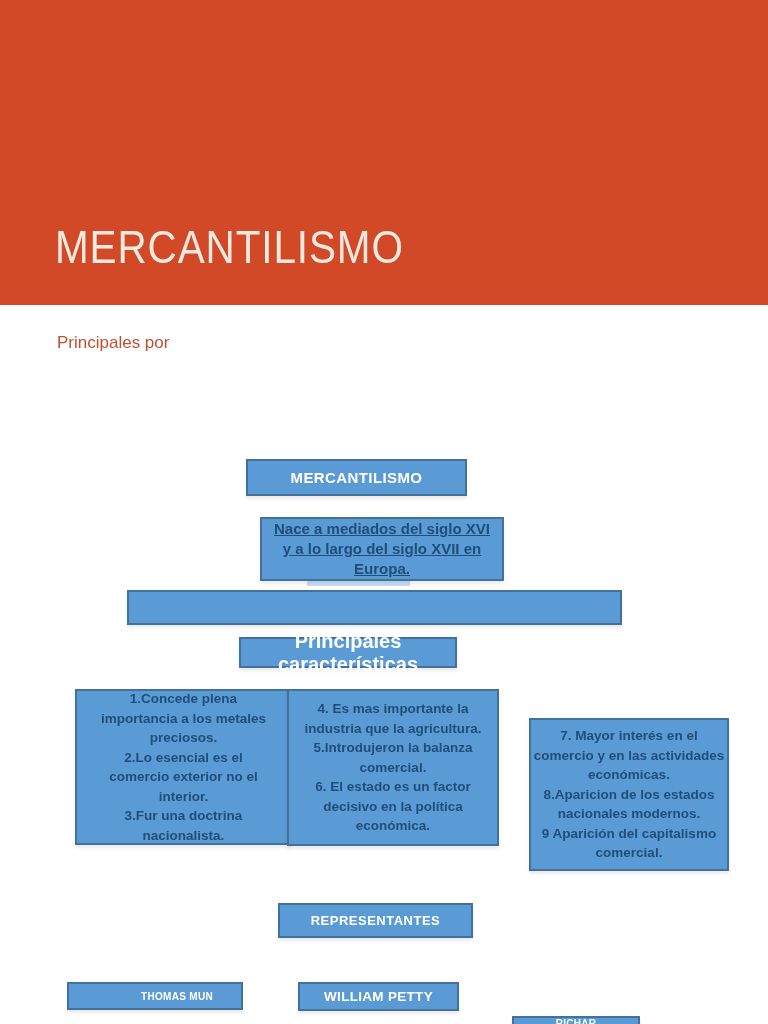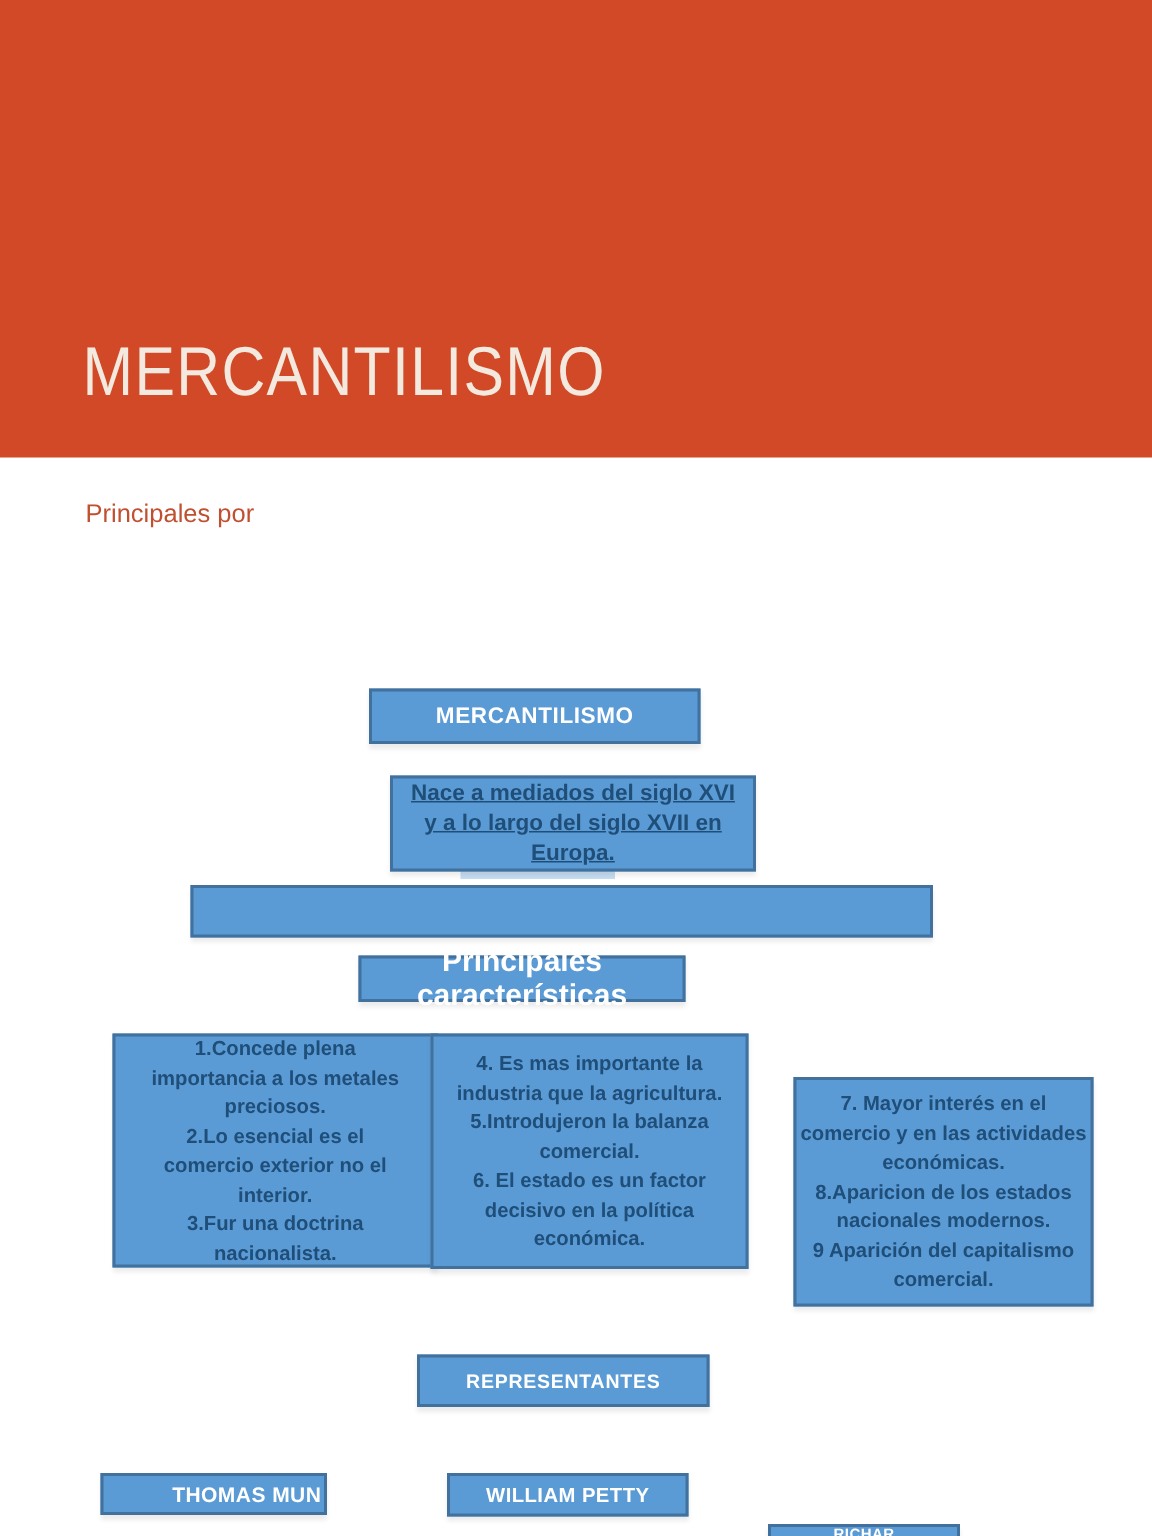--- a/index.html
+++ b/index.html
@@ -58,21 +58,21 @@
     position:absolute;left:307px;top:576px;width:103px;height:10px;
     background:var(--peek_fill);z-index:0;
   }
   .box-banner{left:127px;top:590px;width:495px;height:35px;}
   .box-section{left:239px;top:637px;width:218px;height:31px;font-size:20px;}
   .box-char{font-size:13.5px;line-height:19.5px;padding:0 2px;}
   .box-char-left{left:75px;top:689px;width:217px;height:156px;}
   .box-char-mid{left:287px;top:689px;width:212px;height:157px;}
   .box-char-right{left:515px;top:718px;width:200px;height:153px;margin-left:14px;}
   .box-repr{left:278px;top:903px;width:195px;height:35px;font-size:13px;letter-spacing:0.5px;text-align:right;}
-  .box-rep1{left:67px;top:982px;width:151px;height:28px;font-size:14px;letter-spacing:0.3px;padding-left:44px;}
+  .box-rep1{left:67px;top:982px;width:176px;height:28px;font-size:10px;letter-spacing:0.3px;padding-left:44px;}
   .box-rep2{left:298px;top:982px;width:161px;height:29px;font-size:13.5px;letter-spacing:0.3px;}
   .box-rep3{left:512px;top:980px;width:128px;height:30px;font-size:10px;line-height:15px;letter-spacing:0.3px;margin-top:36px;}
 </style>
 </head>
 <body>
 
 <div class="page">
 
   <div class="header">
     <div class="slide-title">MERCANTILISMO</div>

